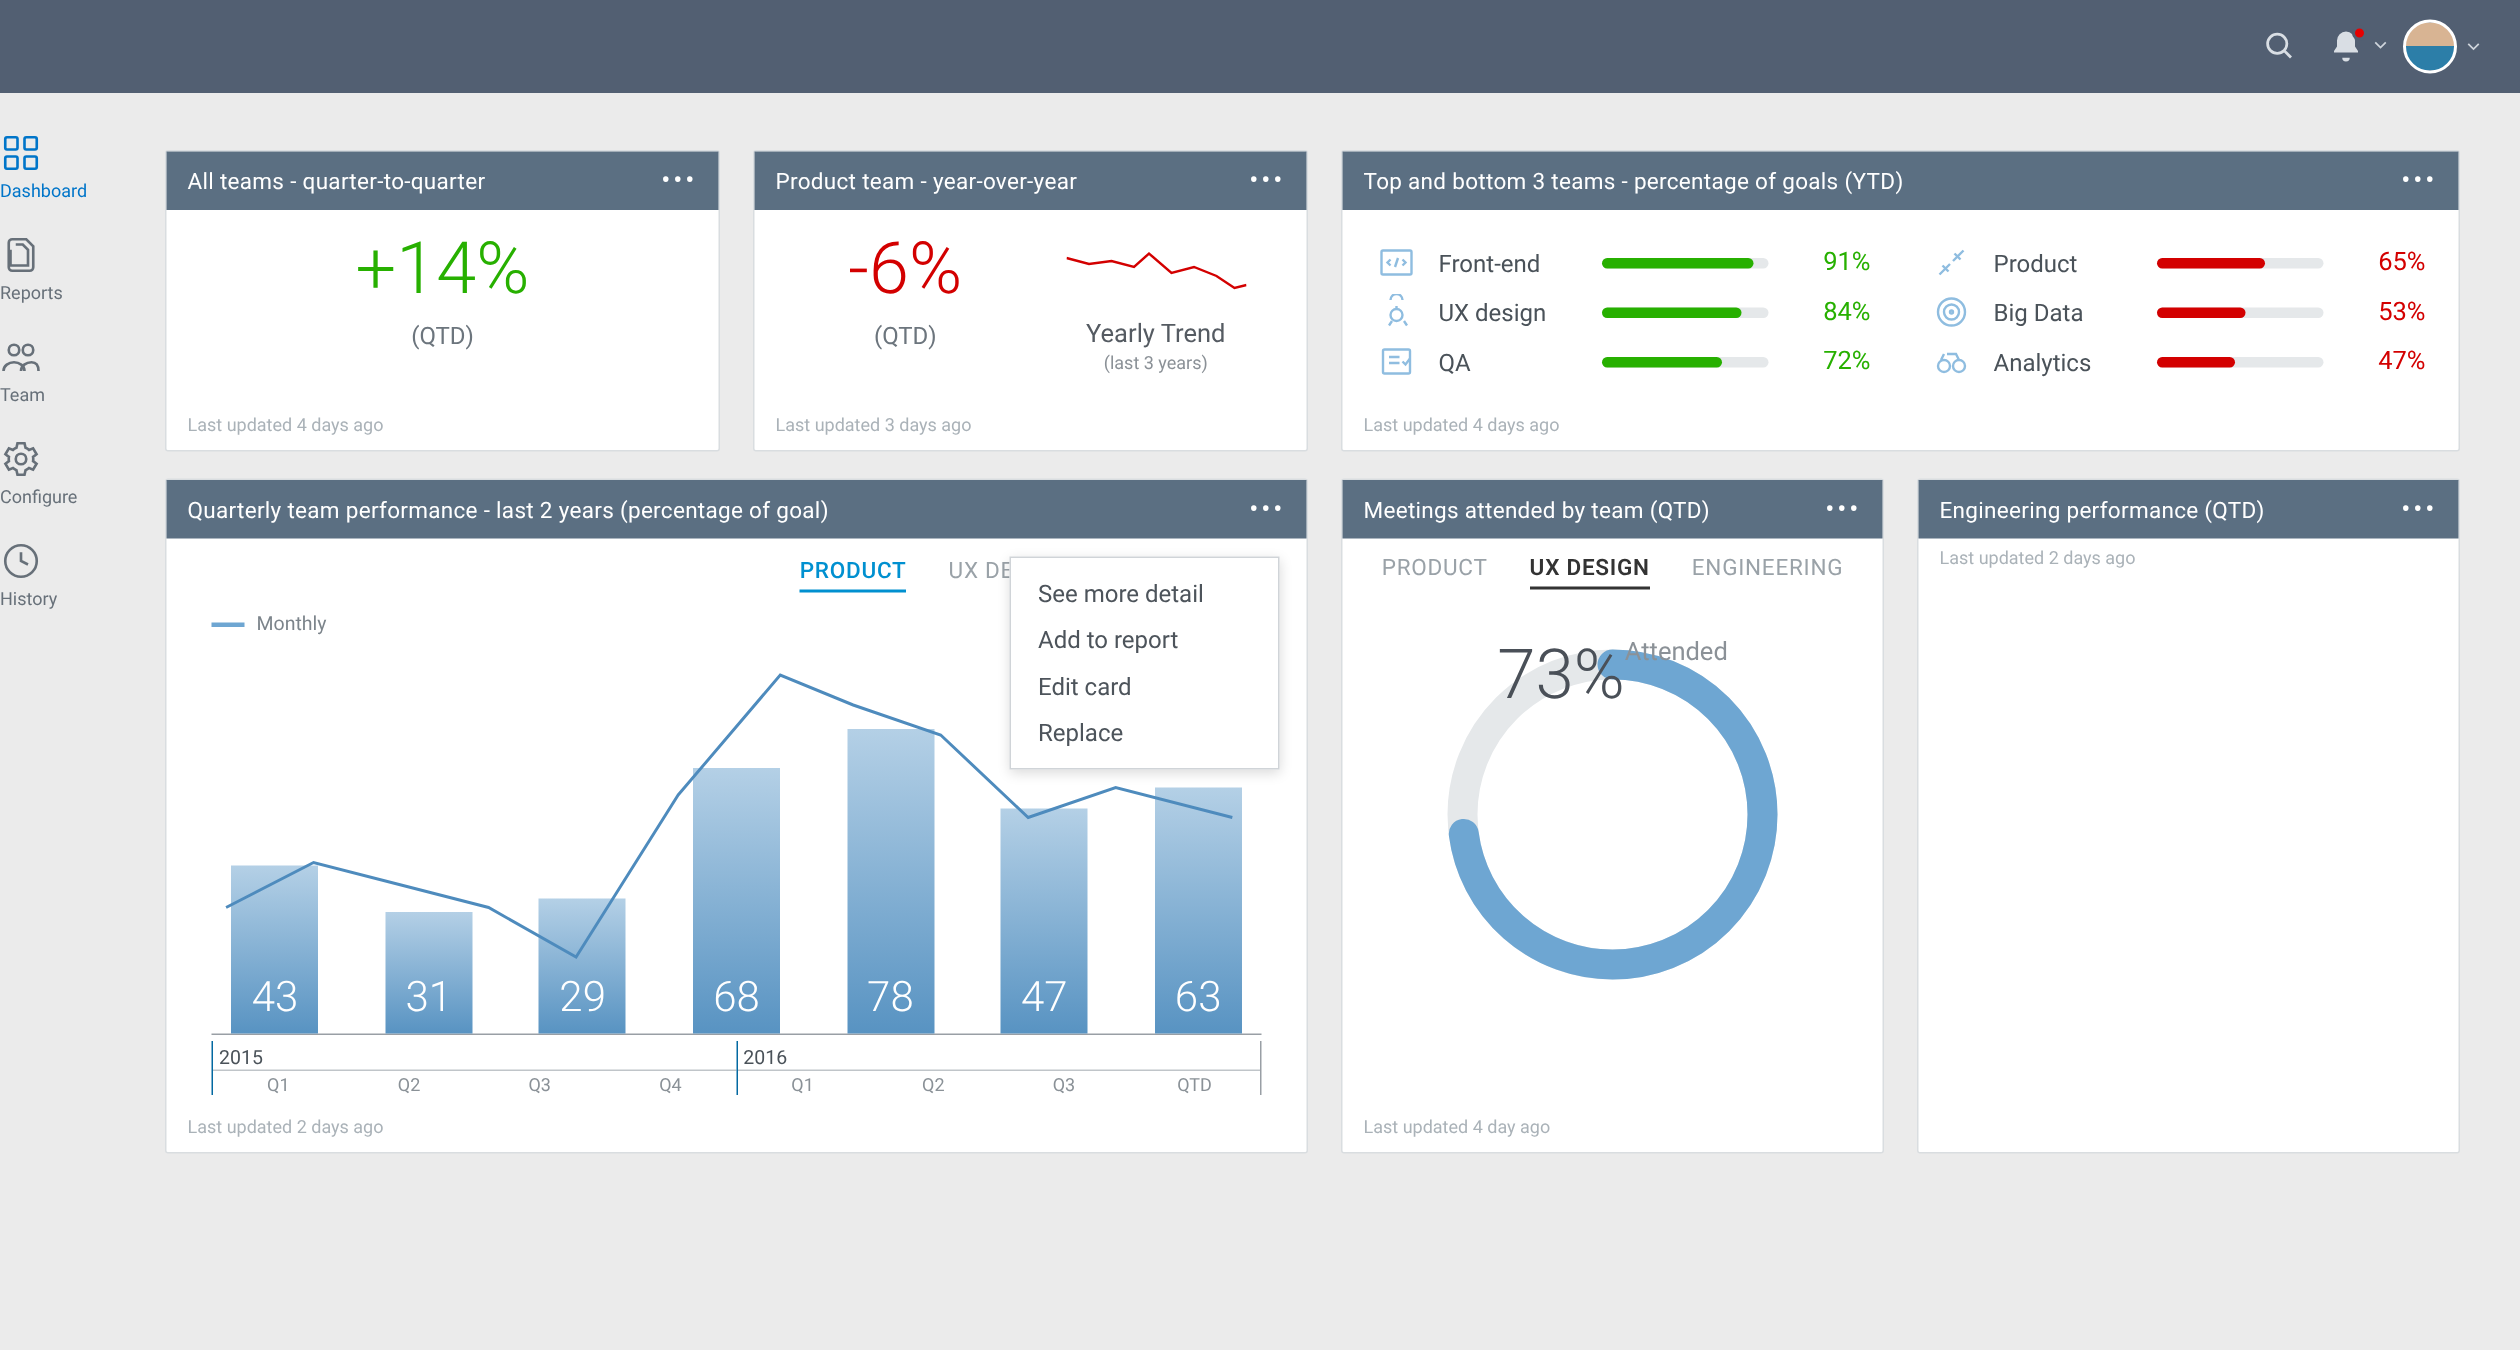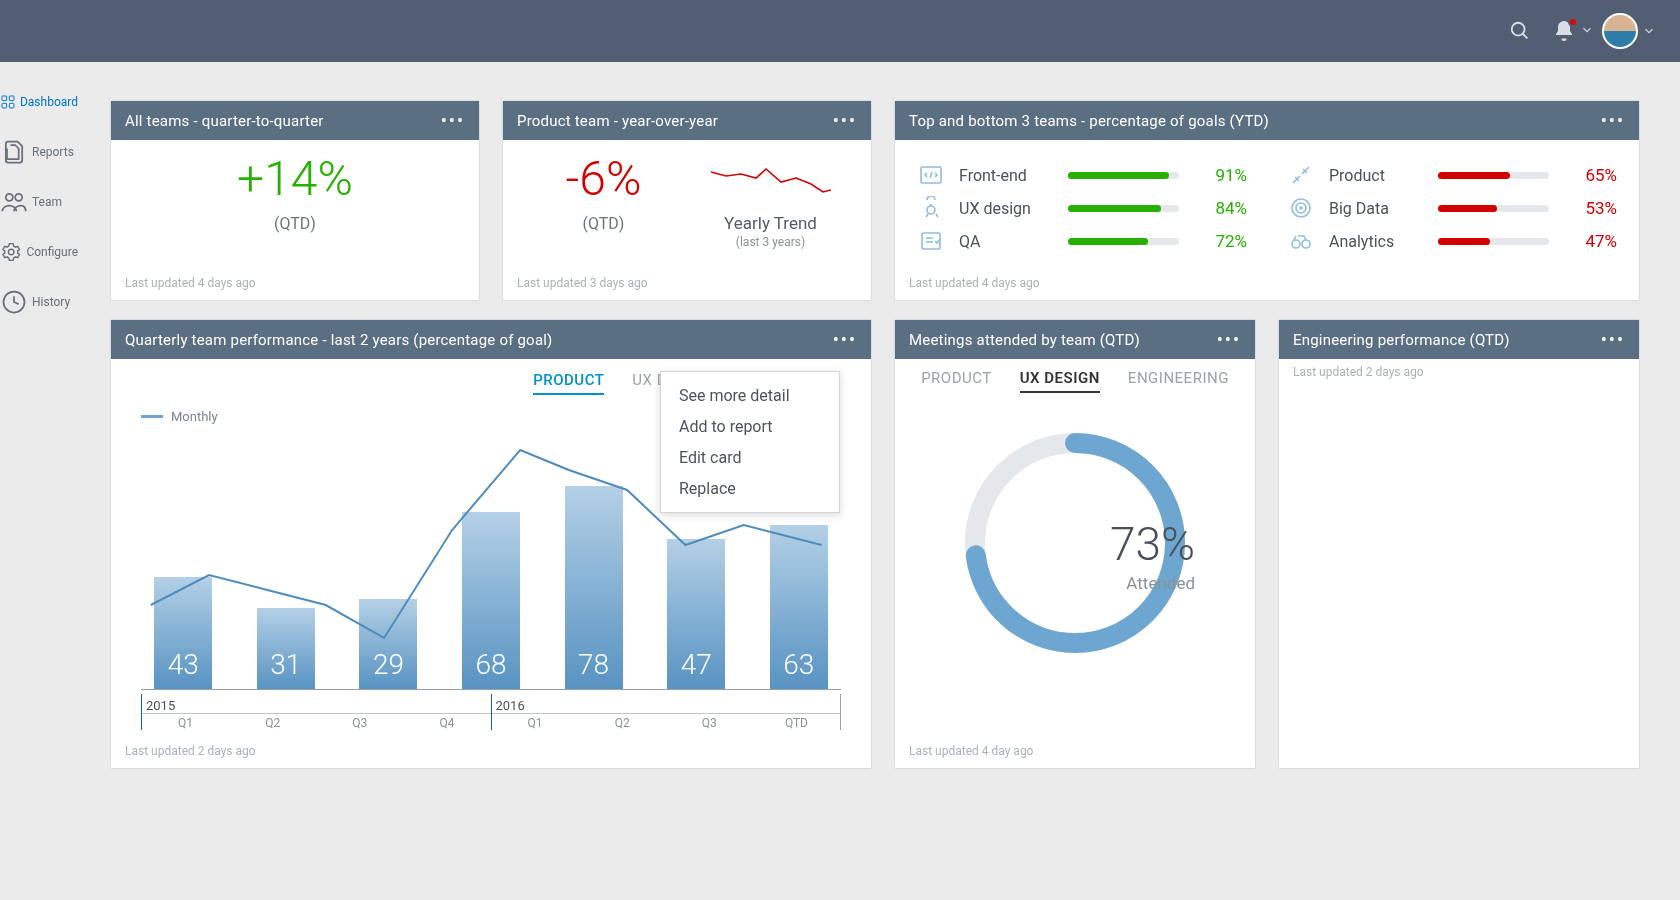--- a/index.html
+++ b/index.html
@@ -8,21 +8,21 @@
 .header .brand { font-size:25px; font-weight:300; }
 .header .brand b { font-weight:600; }
 .header .spacer { flex:1; }
 .header .icon-btn { width:44px; height:44px; display:flex; align-items:center; justify-content:center; position:relative; cursor:pointer; }
 .header .bell-badge { position:absolute; top:8px; right:8px; width:10px; height:10px; background:#e60000; border-radius:50%; border:2px solid #525f72; }
 .header .chev { margin-left:-6px; color:#cfd5dc; }
 .avatar { width:36px; height:36px; border-radius:50%; background:linear-gradient(180deg,#d8b493 0%,#d8b493 50%,#2c7ea8 50%,#2c7ea8 100%); border:2px solid #fff; cursor:pointer; }
 .avatar-wrap { display:flex; align-items:center; gap:4px; margin-left:8px; }
 .layout { display:flex; height:838px; }
 .sidebar { width:78px; background:#ebebeb; padding-top:22px; display:flex; flex-direction:column; gap:14px; }
-.sidebar .nav-item { display:flex; flex-direction:row; align-items:center; gap:4px; font-size:12px; color:#677079; cursor:pointer; padding:4px 0; }
+.sidebar .nav-item { display:flex; flex-direction:column; align-items:flex-start; gap:4px; font-size:12px; color:#677079; cursor:pointer; padding:4px 0; }
 .sidebar .nav-item.active { color:#0075c9; }
 .sidebar .nav-item svg { stroke:currentColor; }
 .main { flex:1; background:#ebebeb; padding:38px 40px 20px 32px; overflow:hidden; }
 .row { display:flex; gap:22px; margin-bottom:18px; }
 .card { background:#fff; border:1px solid #d9dde0; border-radius:2px; display:flex; flex-direction:column; }
 .card-head { height:39px; background:#5b6f82; color:#fff; display:flex; align-items:center; padding:0 14px; font-size:15px; letter-spacing:.2px; }
 .card-head .flex { flex:1; }
 .card-head .dots { color:#fff; font-size:18px; letter-spacing:2px; cursor:pointer; }
 .card-body { padding:14px 22px 8px; flex:1; position:relative; }
 .card-foot { padding:6px 14px 10px; font-size:12px; color:#aab2b8; }
@@ -60,24 +60,24 @@
 .bar-g .col .v { font-size:28px; font-weight:300; }
 .x-axis { display:flex; margin:4px 12px 0; }
 .x-group { flex:1; border-left:1px solid #0369a1; padding:4px 0 0; }
 .x-year { font-size:13px; color:#4a5259; padding-left:4px; border-bottom:1px solid #c0c5c9; margin-bottom:2px; }
 .x-q { display:flex; }
 .x-q span { flex:1; text-align:center; font-size:12px; color:#8a9197; }
 .line-overlay { position:absolute; left:0; top:0; width:100%; height:100%; }
 .gauge-wrap { display:flex; flex-direction:column; align-items:center; padding-top:20px; }
 .gauge { position:relative; width:240px; height:240px; }
 .gauge svg { transform:rotate(-90deg); }
-.gauge .g-txt { position:absolute; top:12px; left:0; width:100%; height:100%; display:flex; flex-direction:column; align-items:flex-end; justify-content:center; }
+.gauge .g-txt { position:absolute; top:0; left:0; width:100%; height:100%; display:flex; flex-direction:row; align-items:flex-start; justify-content:center; }
 .gauge .g-val { font-size:46px; color:#4a5058; font-weight:300; }
 .gauge .g-sub { font-size:17px; color:#8b9197; margin-top:2px; }
-.popup { position:absolute; right:13px; top:0; width:180px; background:#fff; border:1px solid #d0d4d8; box-shadow:0 2px 8px rgba(0,0,0,.15); padding:14px 18px; display:flex; flex-direction:column; gap:12px; font-size:16px; color:#4d545b; z-index:5; }
+.popup { position:absolute; right:0; top:0; width:180px; background:#fff; border:1px solid #d0d4d8; box-shadow:0 2px 8px rgba(0,0,0,.15); padding:14px 18px; display:flex; flex-direction:column; gap:12px; font-size:16px; color:#4d545b; z-index:5; }
 .popup div { cursor:pointer; }
 .cols-2 { display:flex; gap:40px; }
 .cols-2 > div { flex:1; }
 </style>
 </head>
 <body>
 
 <div class="header">
   <div class="spacer"></div>
   <div class="icon-btn">

